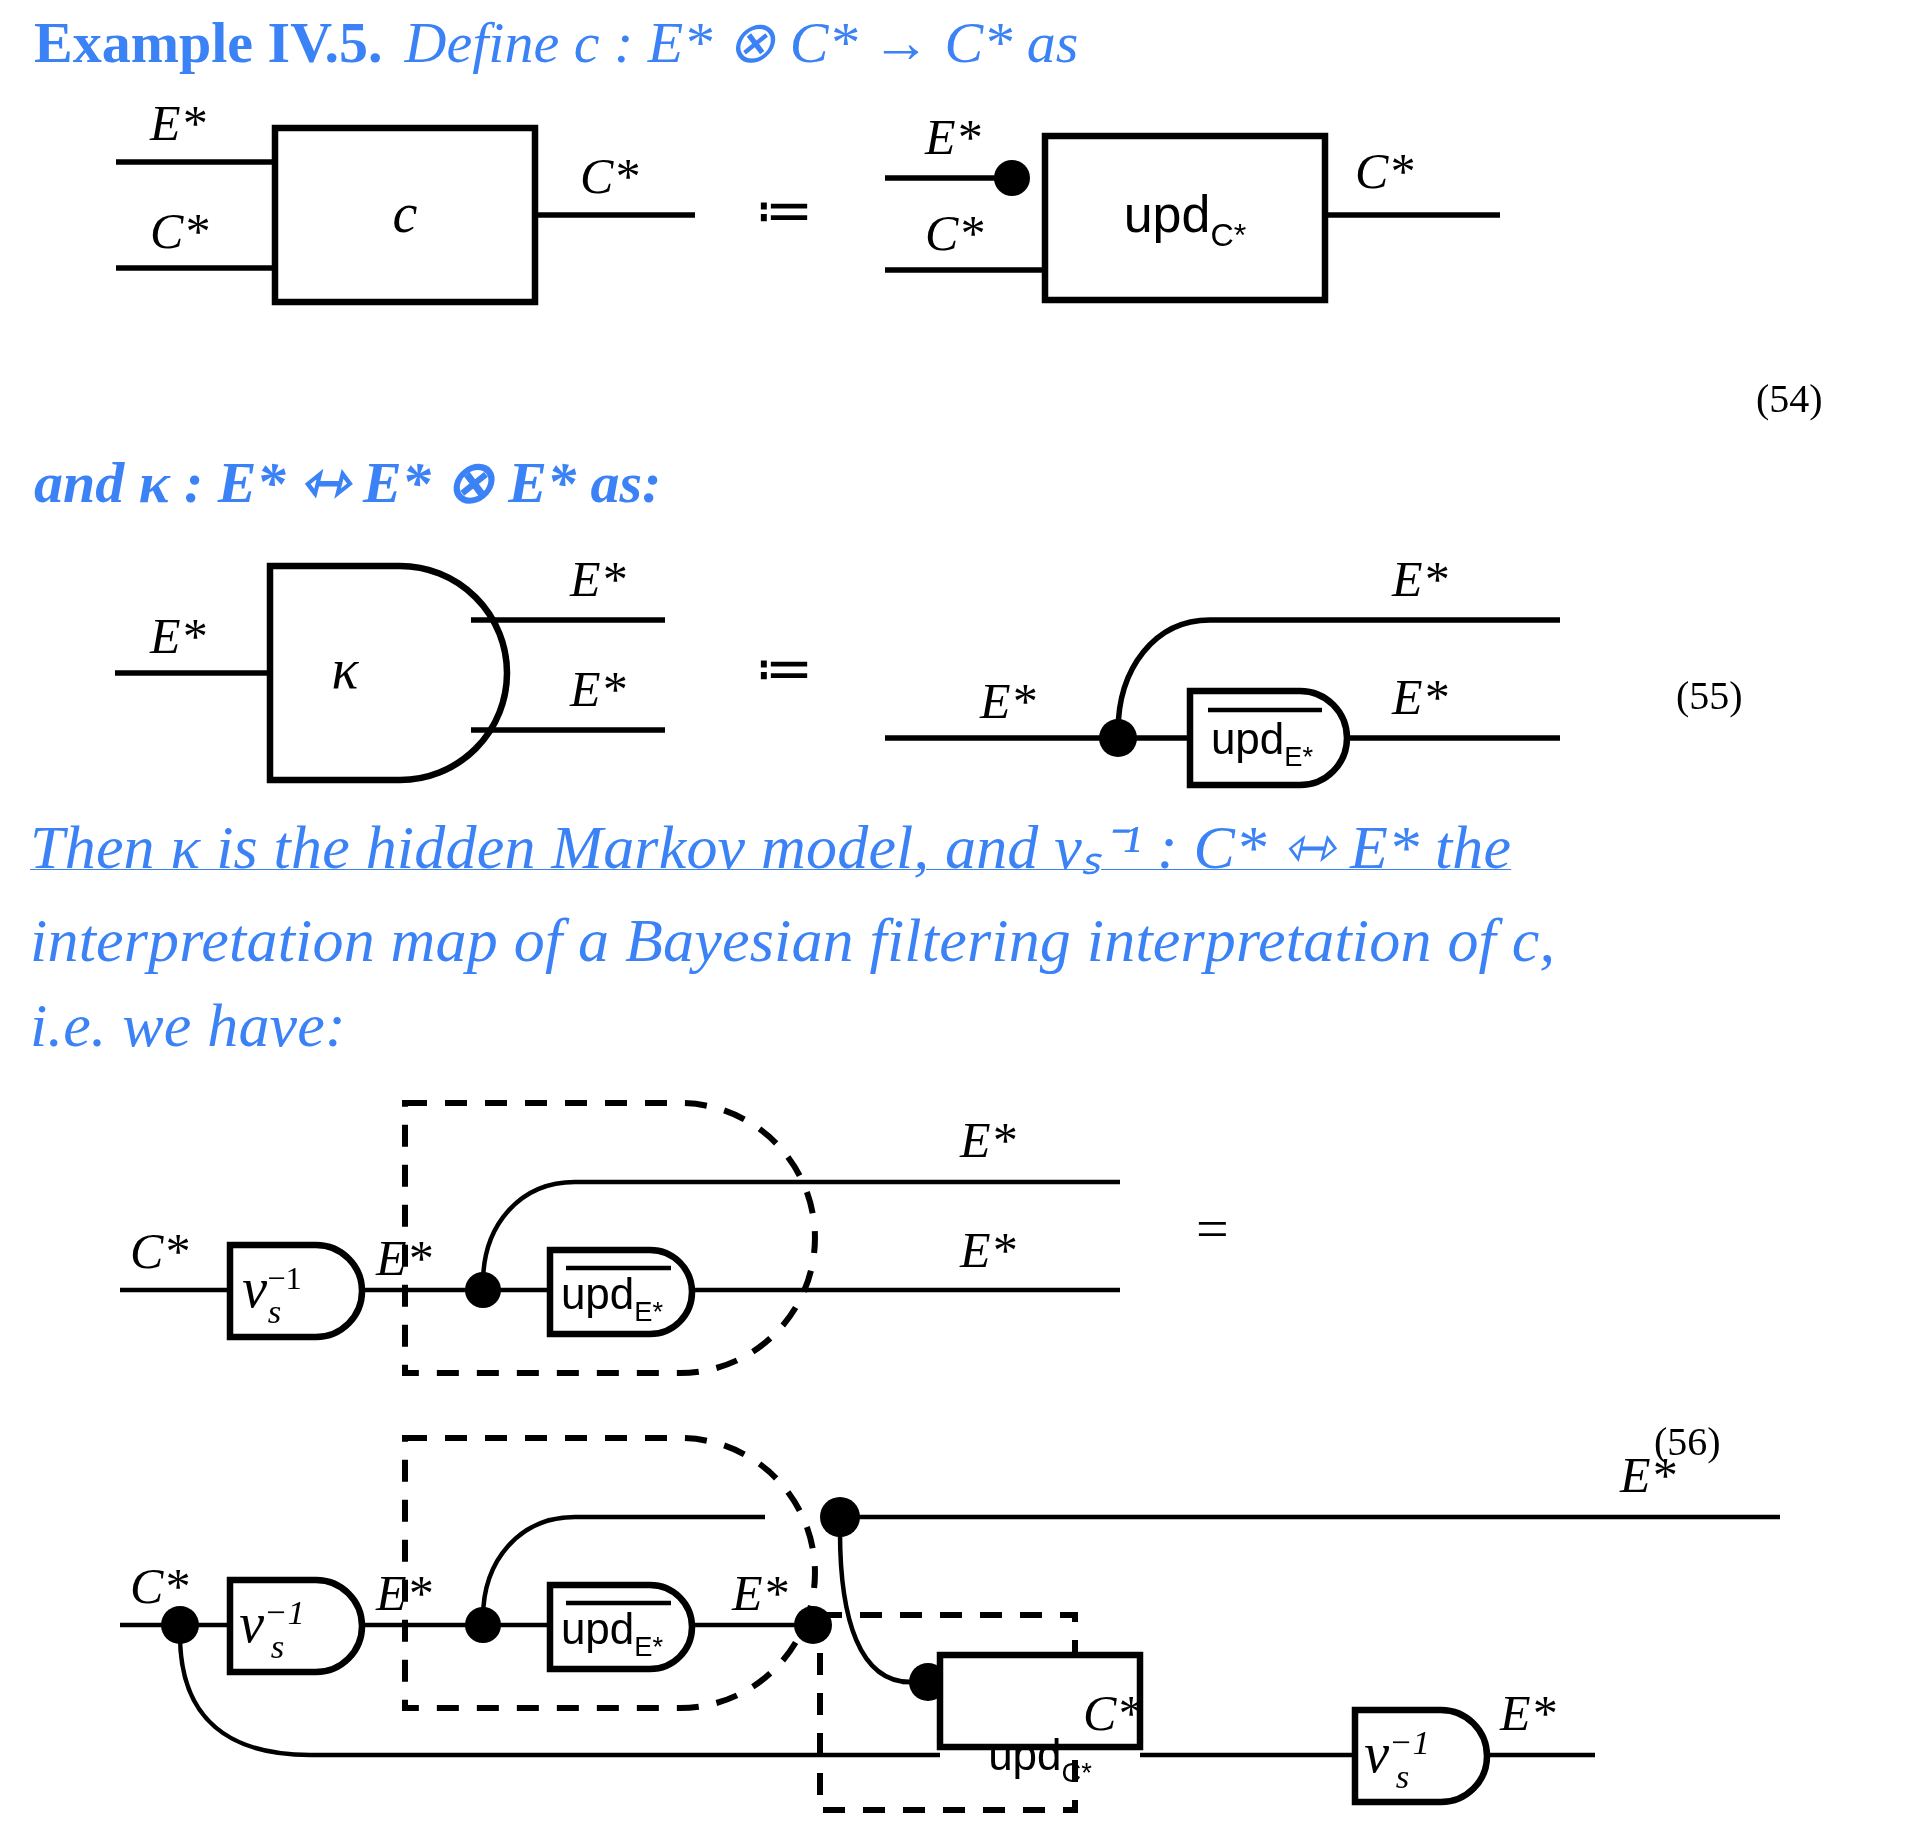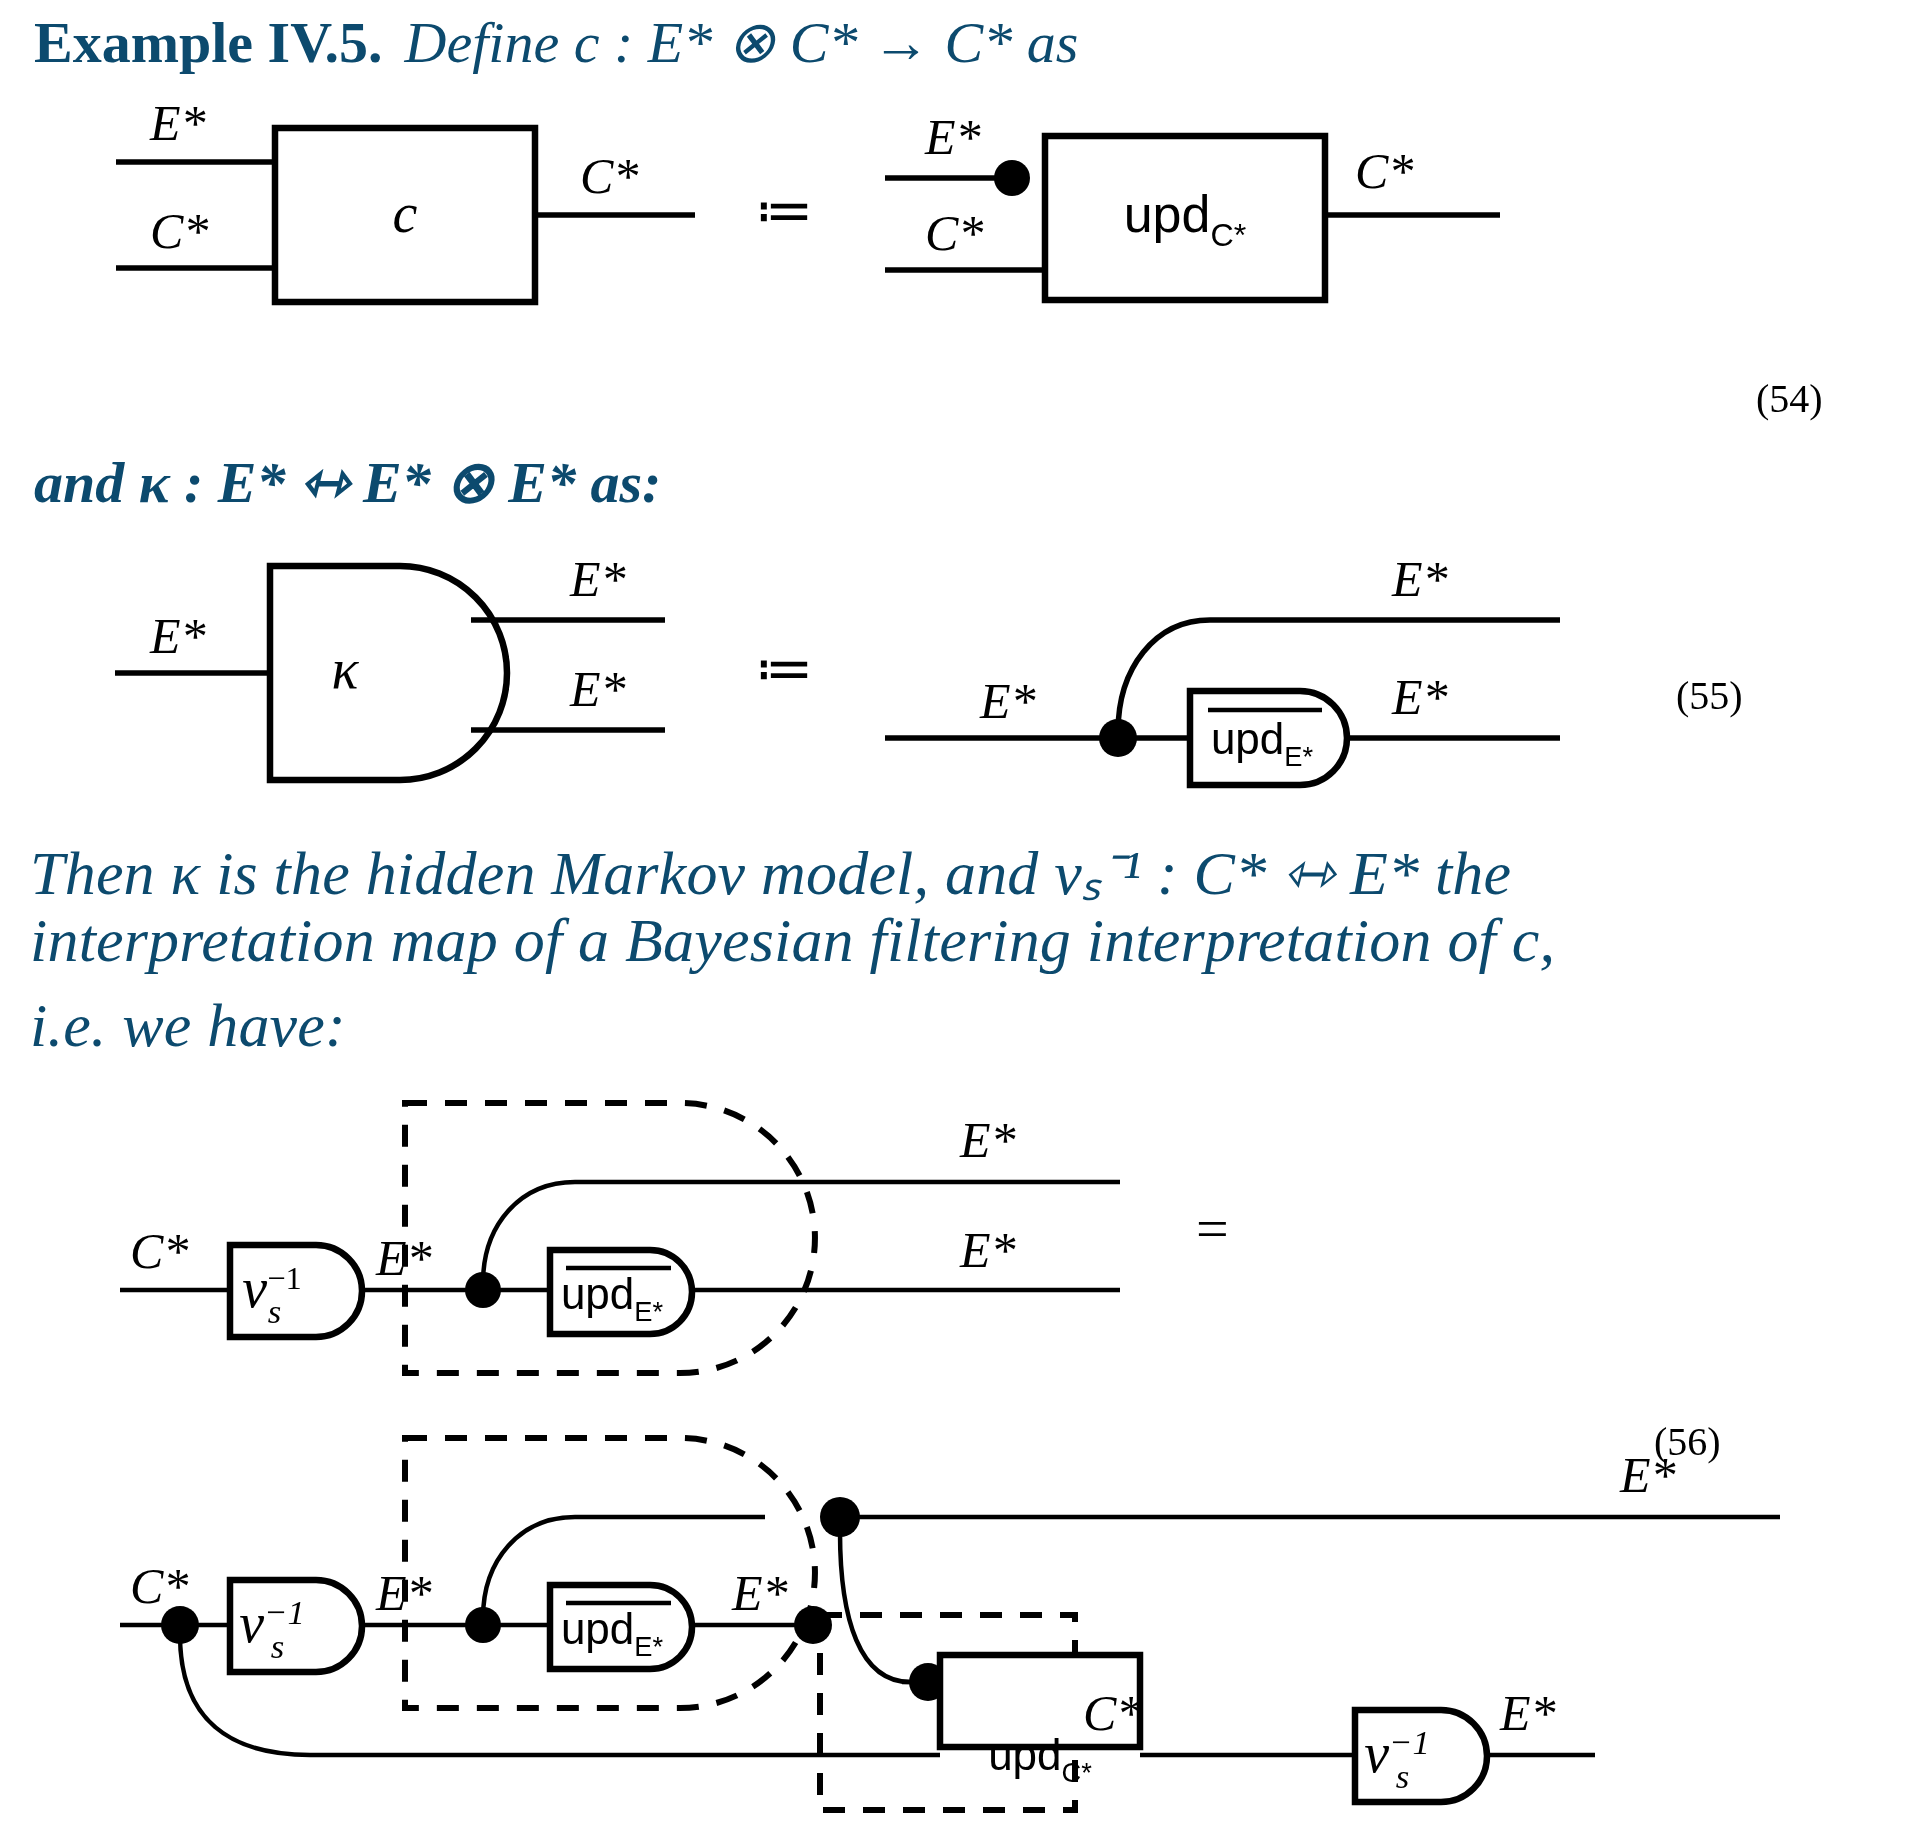--- a/index.html
+++ b/index.html
@@ -16,21 +16,21 @@
     overflow: hidden;
   }
   .page {
     position: absolute;
     inset: 0;
   }
   
   .textline {
     position: absolute;
     white-space: nowrap;
-    color: #0c4a6e;
+    color: #3b82f6;
   }
   .lead {
     font-weight: bold;
     font-size: 58px;
     font-family: "Liberation Serif", serif;
   }
   .mathit {
     font-style: italic;
     font-size: 58px;
     font-family: "Liberation Serif", serif;
@@ -170,21 +170,21 @@
         <line class="wire" x1="1247" y1="190" x2="1460" y2="190"></line>
       </g>
       <text class="lbl" x="880" y="170">E*</text>
       <text class="lbl" x="1292" y="48">E*</text>
       <text class="lbl" x="1292" y="166">E*</text>
     </svg>
   </div>
 
   <div class="eqnum" style="left:1676px; top:640px;margin-top:32px;">(55)</div>
 
-  <div class="textline" style="left:30px; top:828px;">
+  <div class="textline" style="left:30px; top:802px;text-decoration:underline;">
     <span class="body-it">Then κ is the hidden Markov model, and νₛ⁻¹ : C* ⇿ E* the</span>
   </div>
   <div class="textline" style="left:30px; top:990px;">
     <span class="body-it">i.e. we have:</span>
   </div>
   <div class="textline" style="left:30px; top:905px;">
     <span class="body-it">interpretation map of a Bayesian filtering interpretation of c,</span>
   </div>
 
   <div class="diagram" style="left:120px; top:1085px;">

